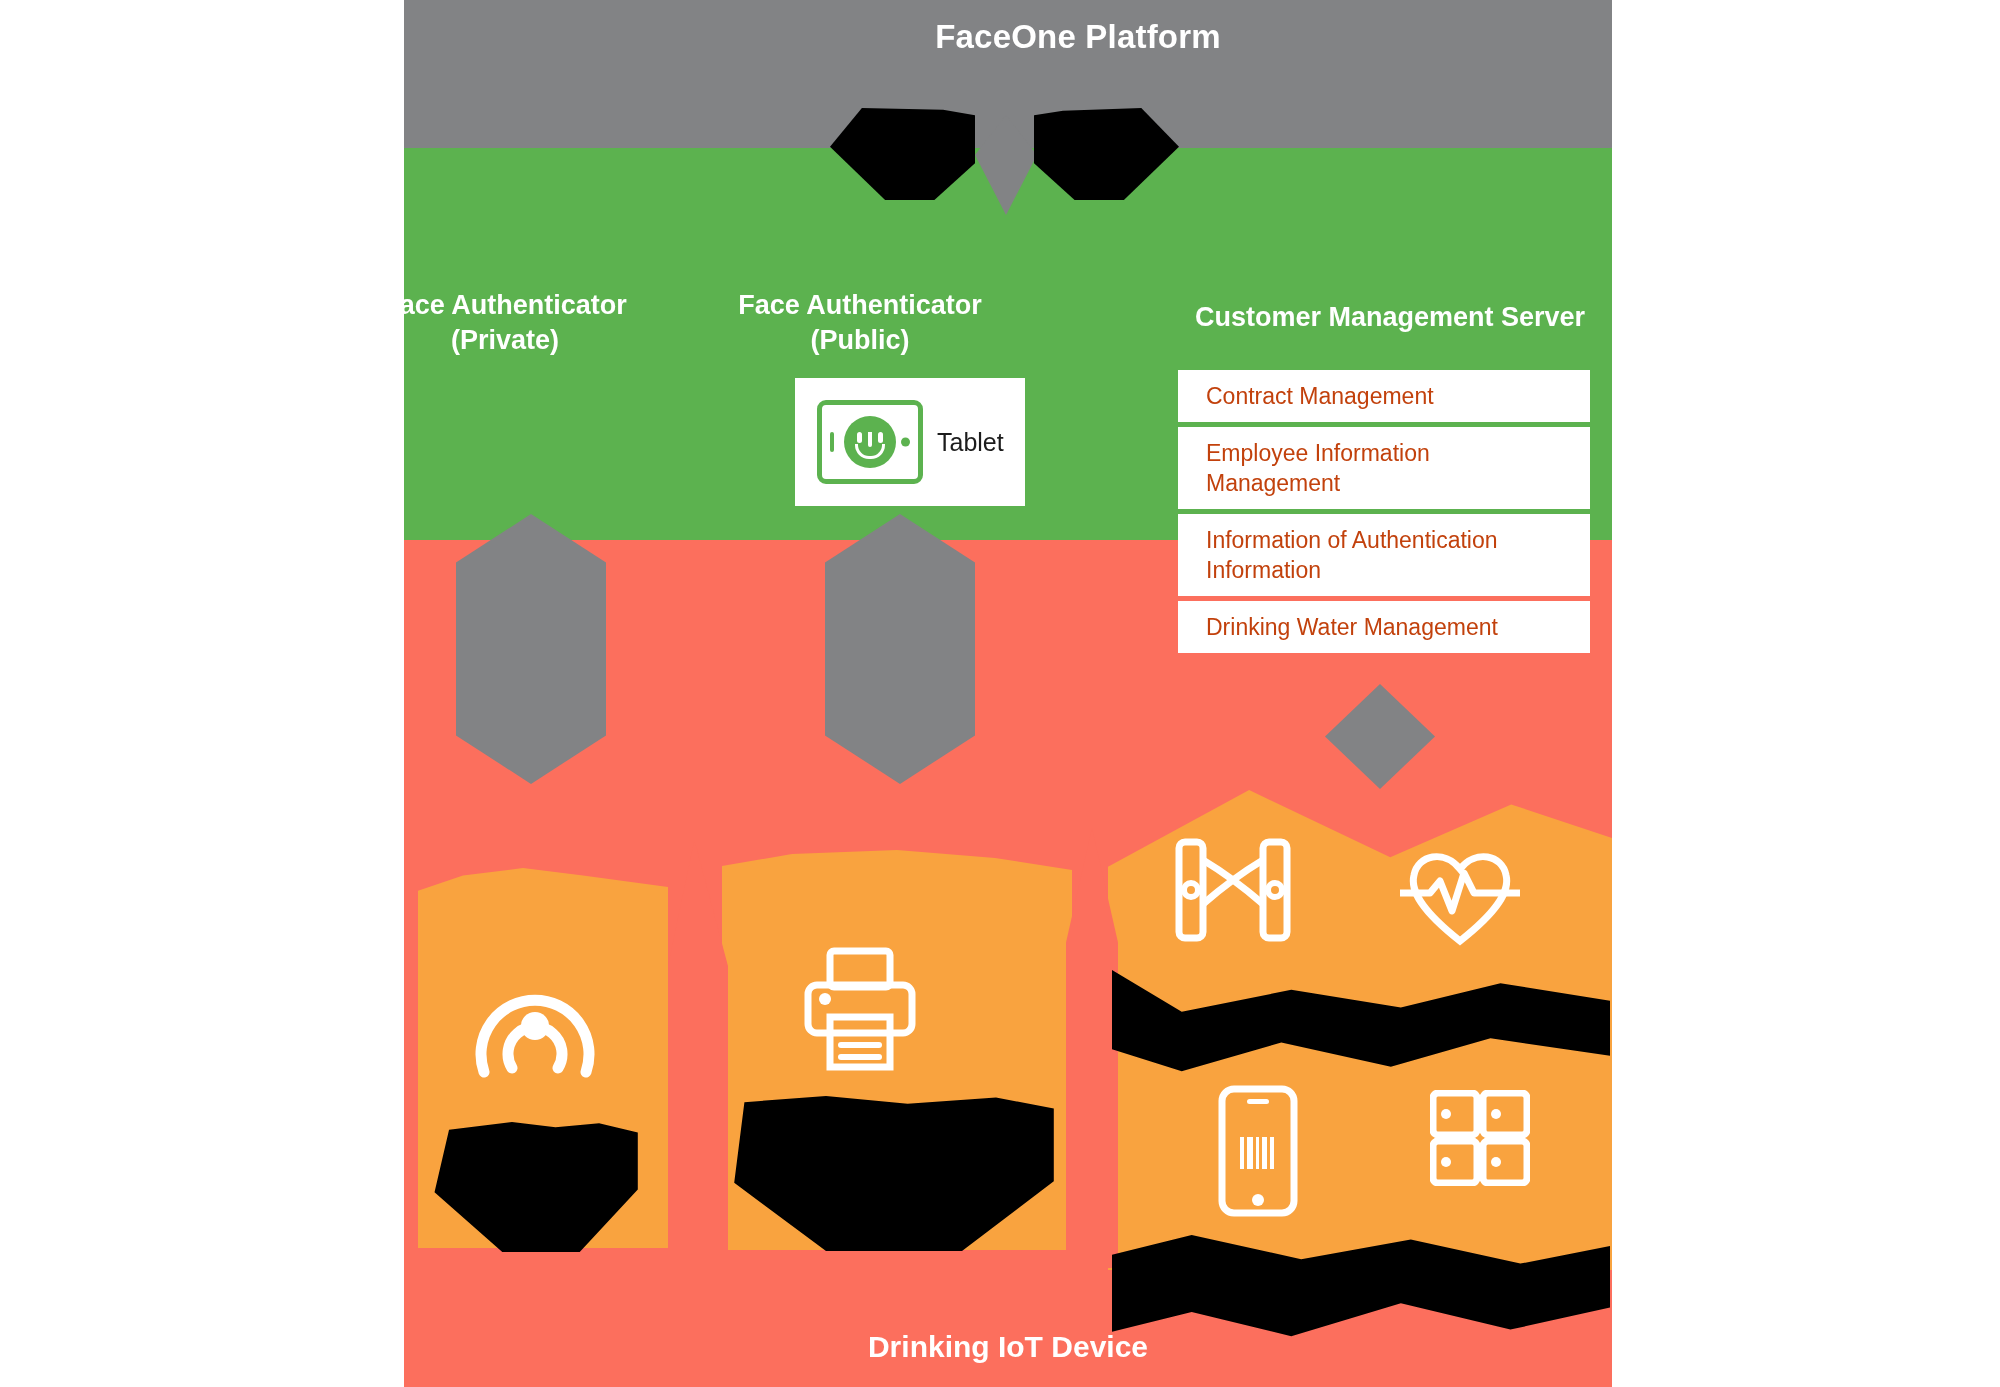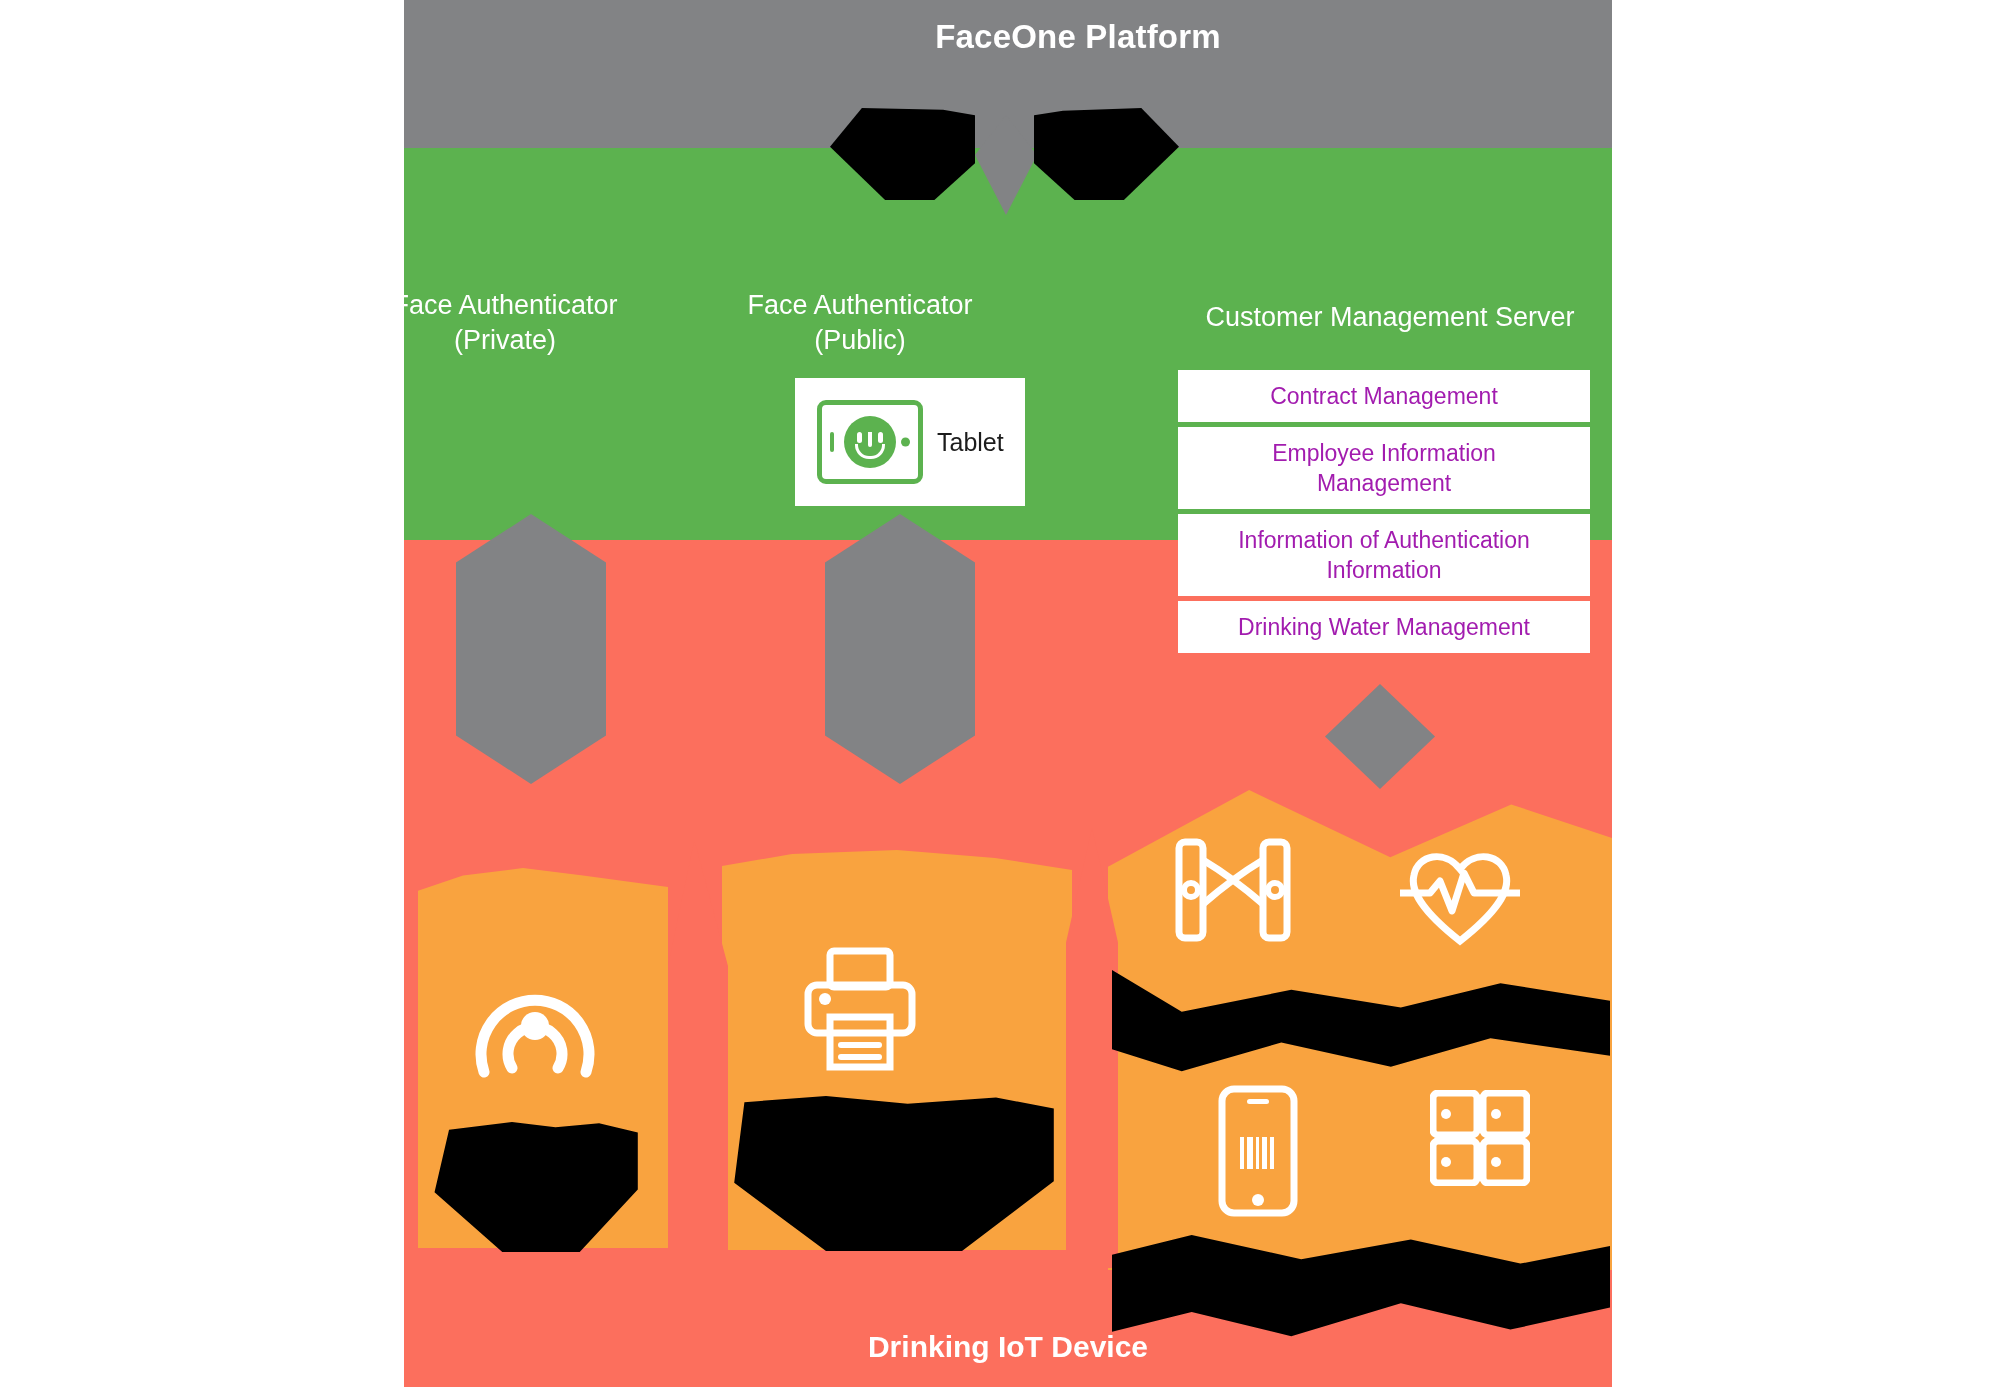--- a/index.html
+++ b/index.html
@@ -22,21 +22,21 @@
     position:absolute;left:404px;top:18px;width:1348px;
     text-align:center;color:#fff;font-size:33px;font-weight:600;letter-spacing:.2px;
   }
   #iot-title{
     position:absolute;left:404px;top:1330px;width:1208px;
     text-align:center;color:#fff;font-size:30px;font-weight:600;
   }
 
   
   .col-head{
-    position:absolute;color:#fff;font-size:27px;line-height:35px;text-align:center;font-weight:400;
+    position:absolute;color:#fff;font-size:27px;line-height:35px;text-align:center;font-weight:700;
   }
   #head-private{left:350px;top:288px;width:310px;}
   #head-public {left:705px;top:288px;width:310px;}
   #head-server {left:1140px;top:300px;width:500px;}
 
   
   .device-card{
     position:absolute;background:#fff;display:flex;align-items:center;
     box-sizing:border-box;
   }
@@ -60,22 +60,22 @@
   .smiley{width:52px;height:52px;border-radius:50%;background:#5cb24f;position:relative;}
   .smiley .eye{position:absolute;top:16px;width:5px;height:11px;border-radius:3px;background:#fff;}
   .smiley .eye.l{left:13px;}
   .smiley .eye.r{right:13px;}
   .smiley .nose{position:absolute;left:50%;top:16px;transform:translateX(-50%);width:4px;height:15px;background:#fff;border-radius:0 0 3px 3px;}
   .smiley .mouth{position:absolute;left:50%;top:28px;transform:translateX(-50%);width:24px;height:12px;border:3px solid #fff;border-top:none;border-radius:0 0 14px 14px;}
 
   
   #server-list{position:absolute;left:1178px;top:370px;width:412px;}
   .srv-item{
-    background:#fff;color:#a21caf;font-size:23px;line-height:30px;
-    text-align:center;padding:11px 28px;margin-bottom:5px;box-sizing:border-box;
+    background:#fff;color:#c2410c;font-size:23px;line-height:30px;
+    text-align:left;padding:11px 28px;margin-bottom:5px;box-sizing:border-box;
   }
 
   
   .hexc{position:absolute;background:#828385;
         clip-path:polygon(50% 0%,100% 18%,100% 82%,50% 100%,0% 82%,0% 18%);}
   #hex-1{left:456px;  top:514px; width:150px; height:270px;}
   #hex-2{left:825px;  top:514px; width:150px; height:270px;}
   #hex-3{left:1325px; top:684px; width:110px; height:105px;
          clip-path:polygon(50% 0%,100% 50%,50% 100%,0% 50%);}
 

